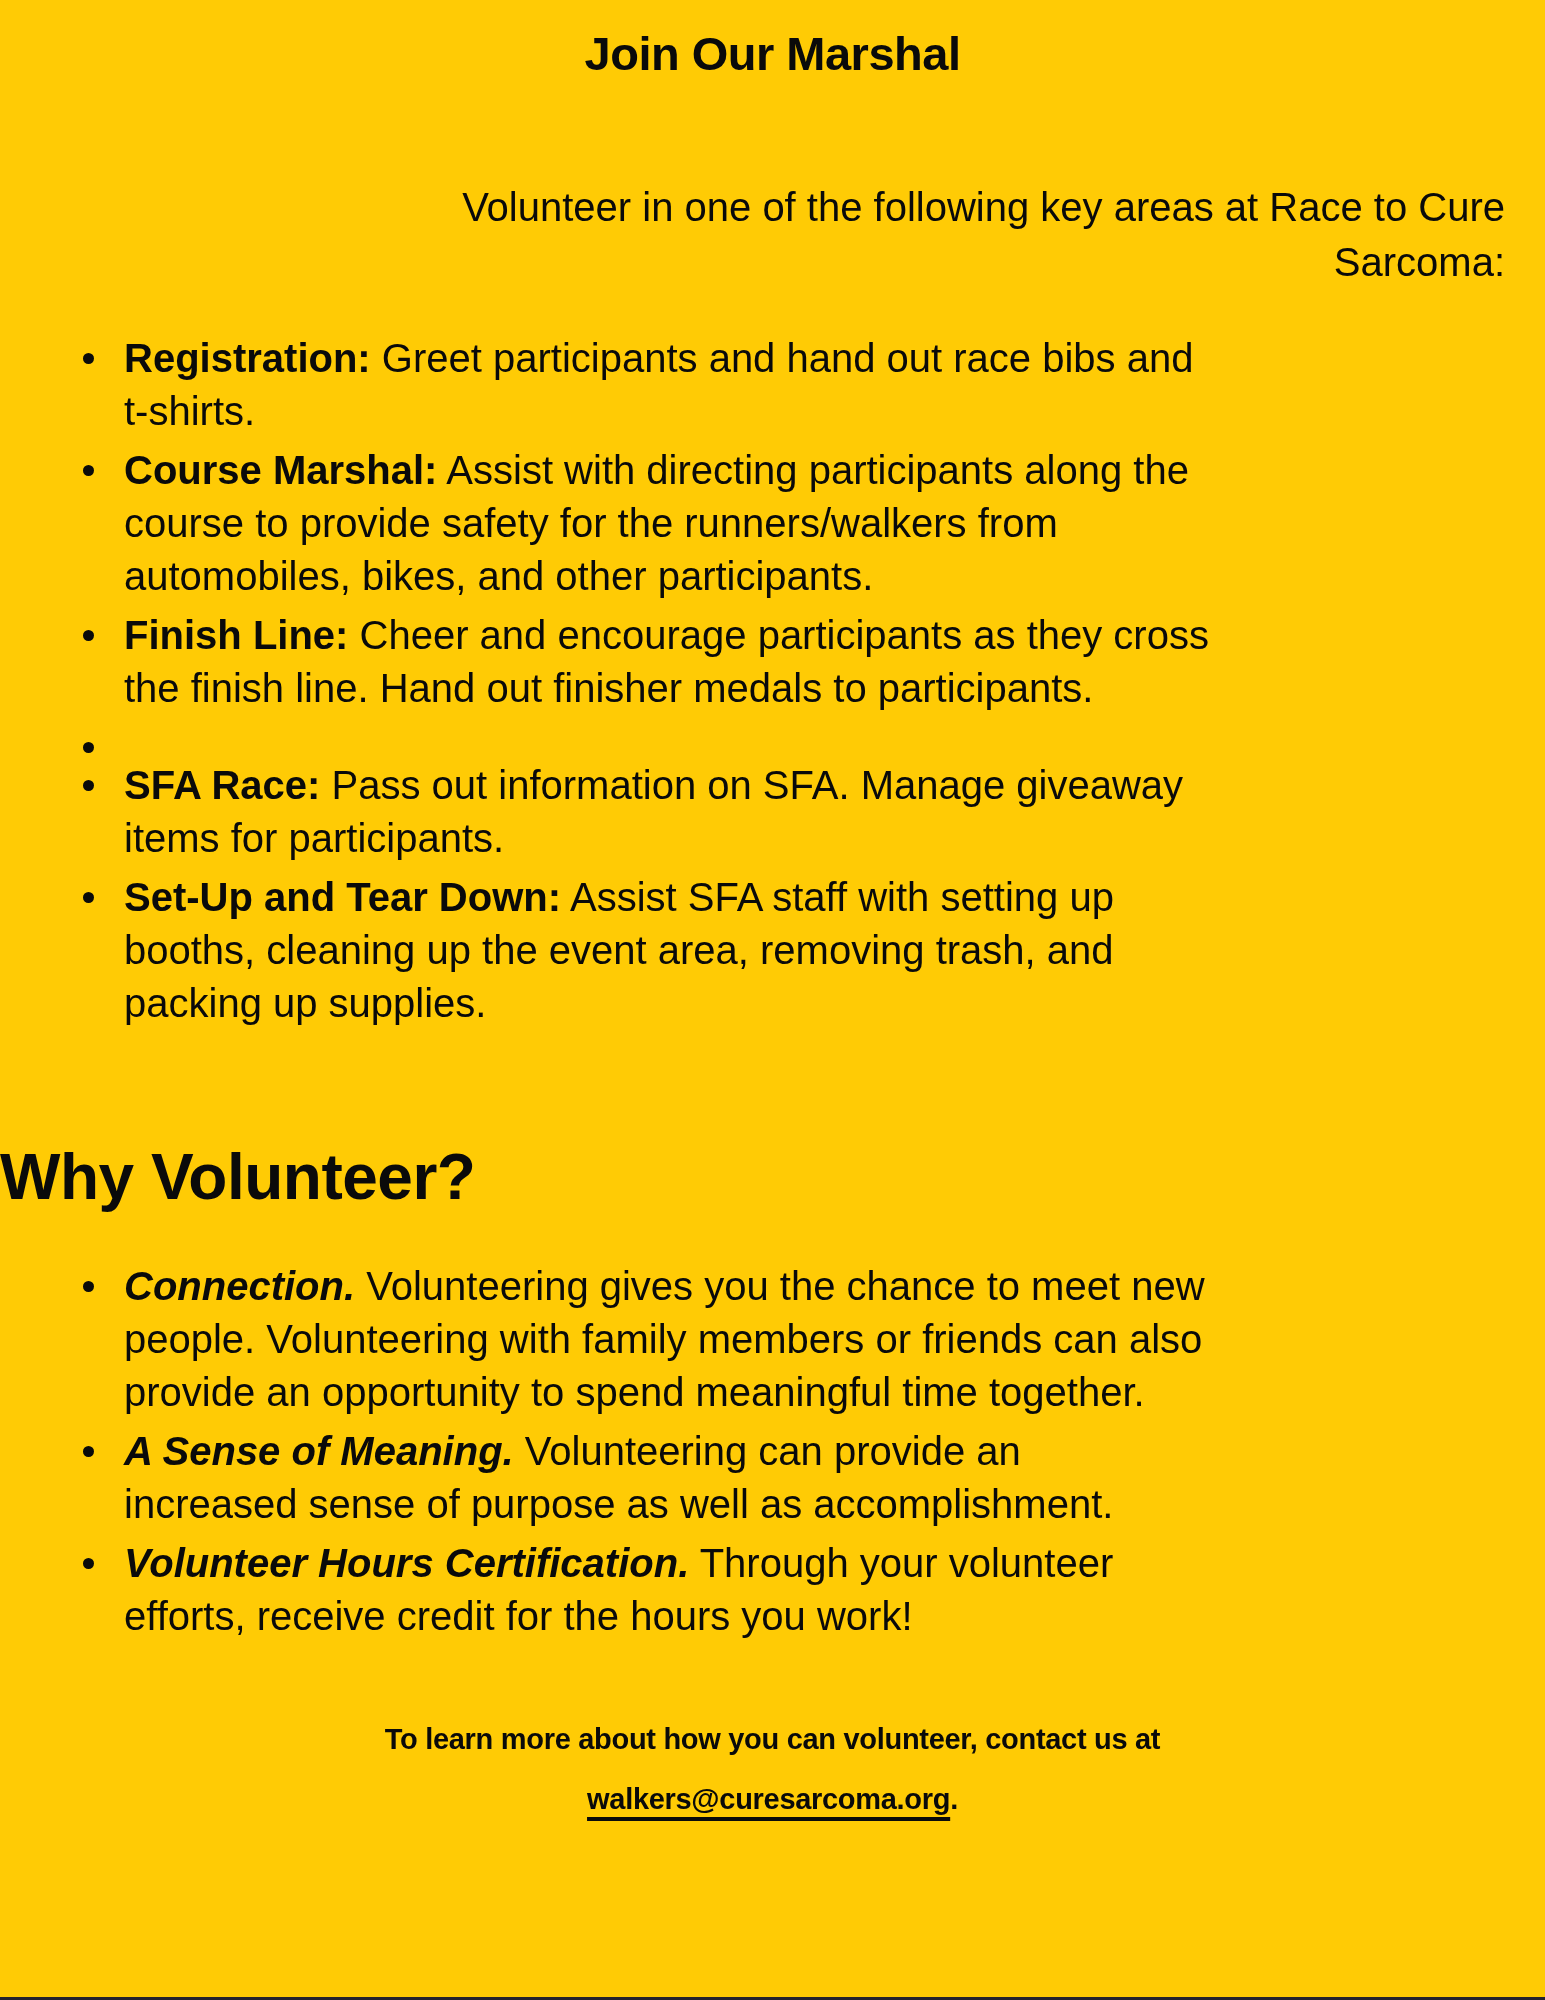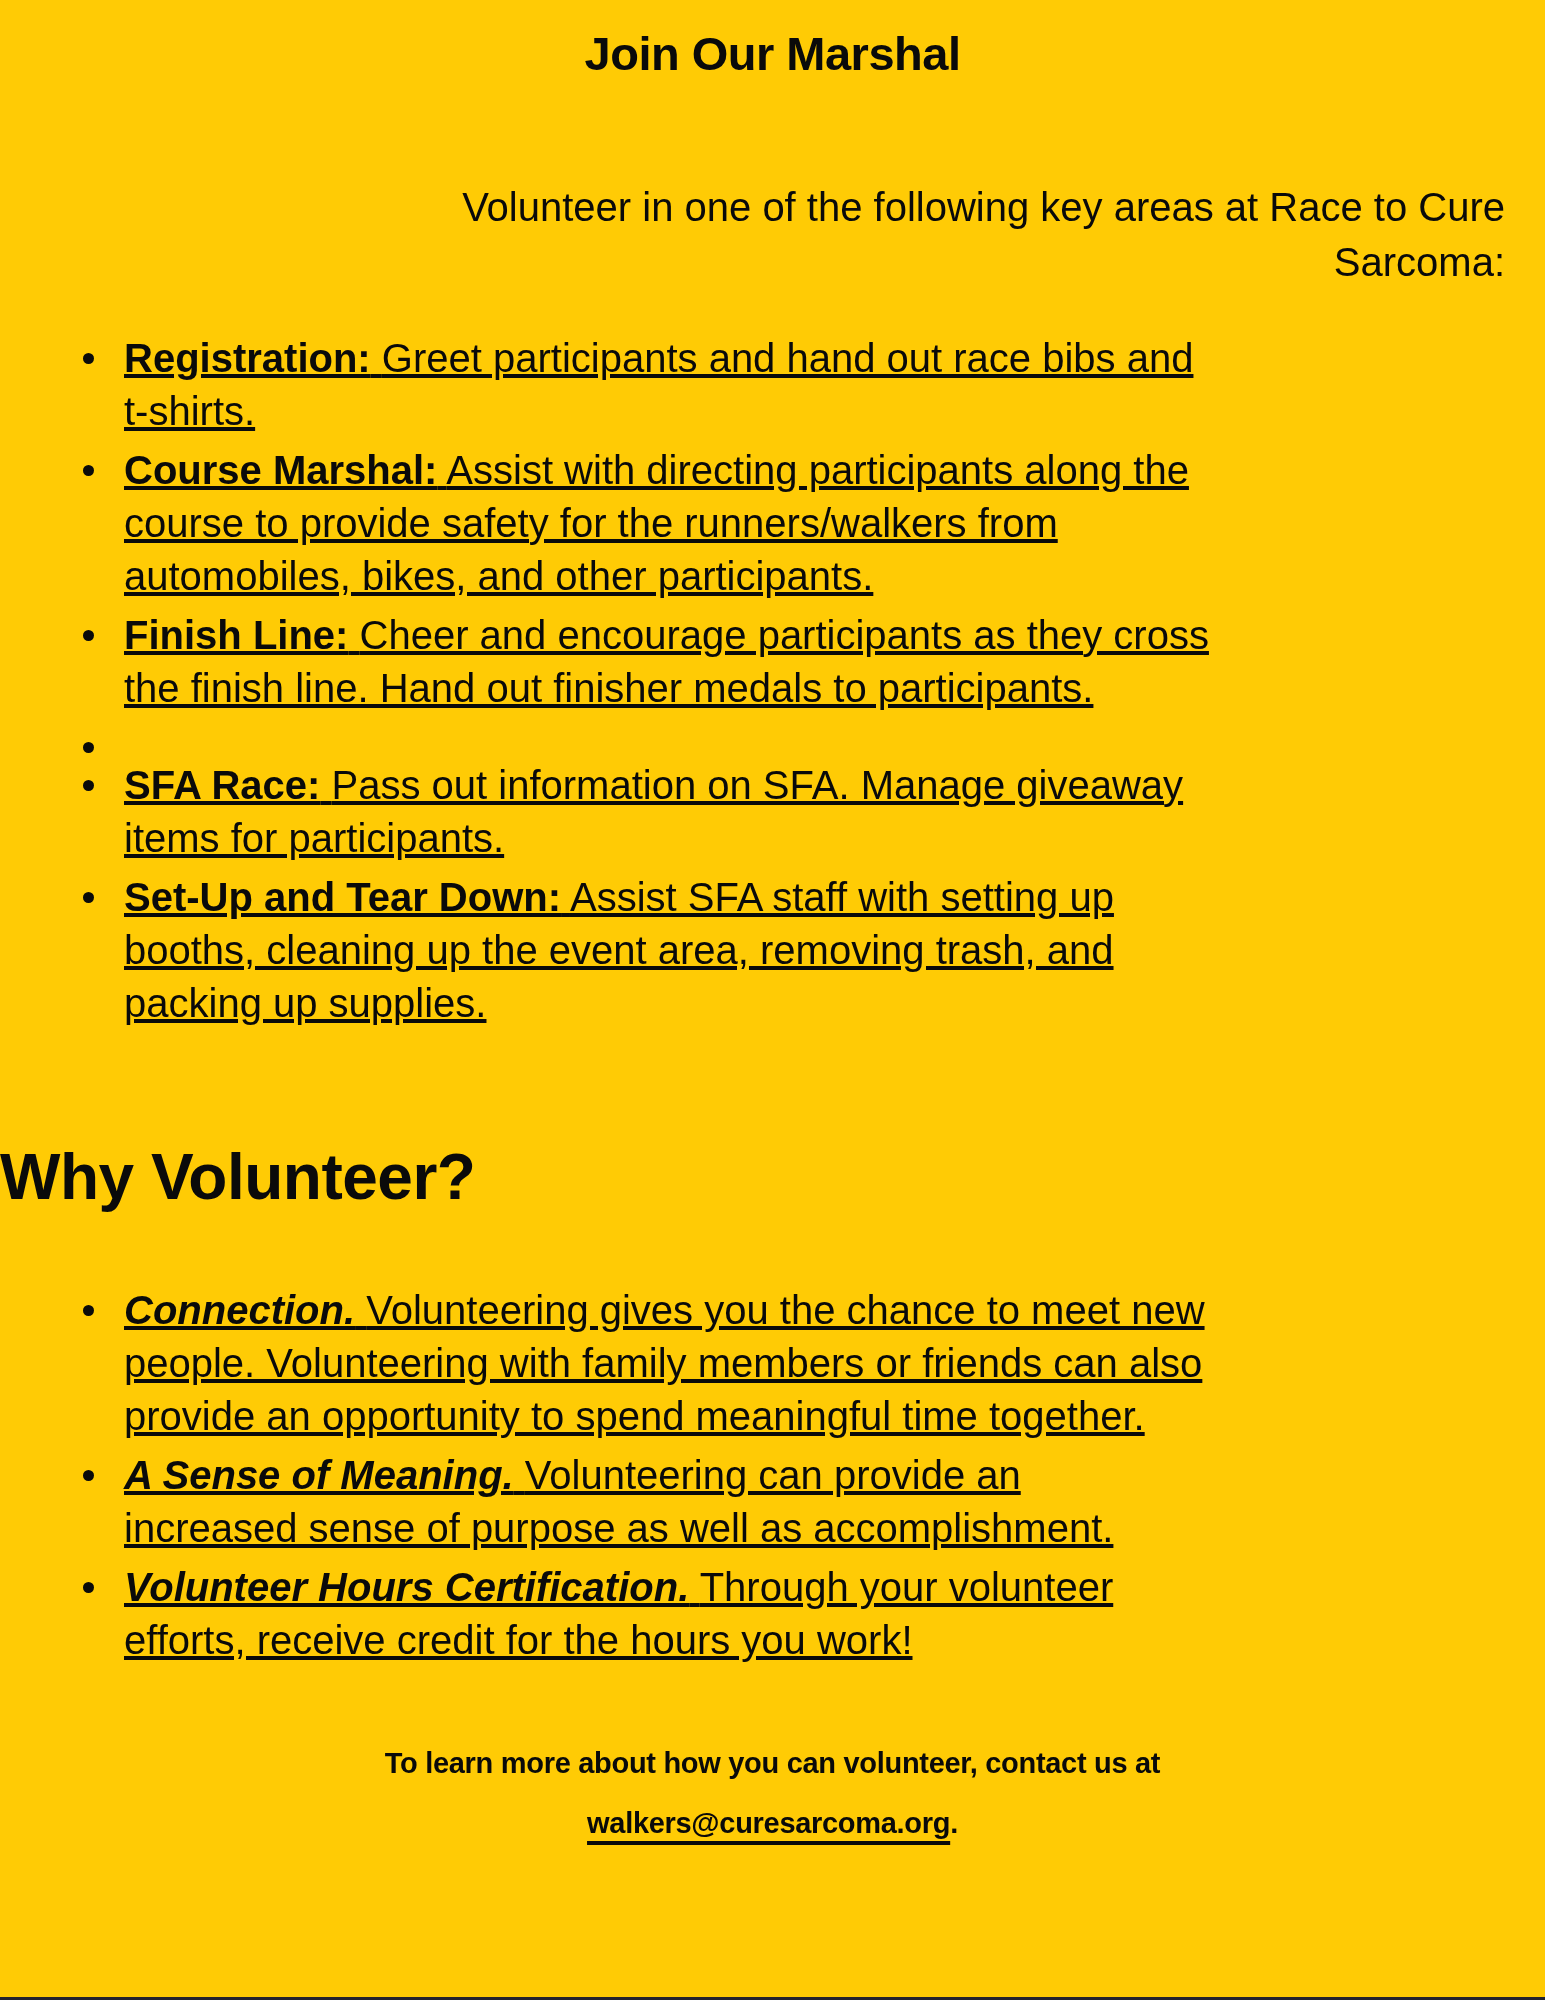--- a/index.html
+++ b/index.html
@@ -22,21 +22,20 @@
     margin: 100px 40px 0 40px;
     text-align: right;
     font-size: 40px; line-height: 55px;
     white-space: pre-line;
   }
 
   ul.list {
     list-style: none;
     margin: 42px 0 0 0;
     padding: 0 40px 0 83px;
-    text-decoration: underline;
   }
   ul.list li {
     display: flex; align-items: flex-start;
     margin: 0 0 6px 0;
     font-size: 40px; line-height: 53px;
   }
   .dot {
     flex: 0 0 auto;
     width: 11px; height: 11px; border-radius: 50%;
     background: var(--text_color, #0a0a0a);
@@ -44,21 +43,21 @@
   }
   .li-text { white-space: pre-line; }
   .lead { font-weight: 700; }
   ul.why .lead { font-style: italic; }
 
   .why-title {
     margin: 112px 0 0 0;
     font-size: 64px; font-weight: 700; line-height: 1.1;
     letter-spacing: -0.5px;
   }
-  ul.why { margin-top: 72px; }
+  ul.why { margin-top: 48px; }
 
   .contact {
     margin: 66px 40px 0 40px;
     text-align: center;
     font-size: 29px; font-weight: 700; line-height: 60px;
     white-space: pre-line;
     letter-spacing: -0.3px;
   }
   .email {
     color: inherit;

